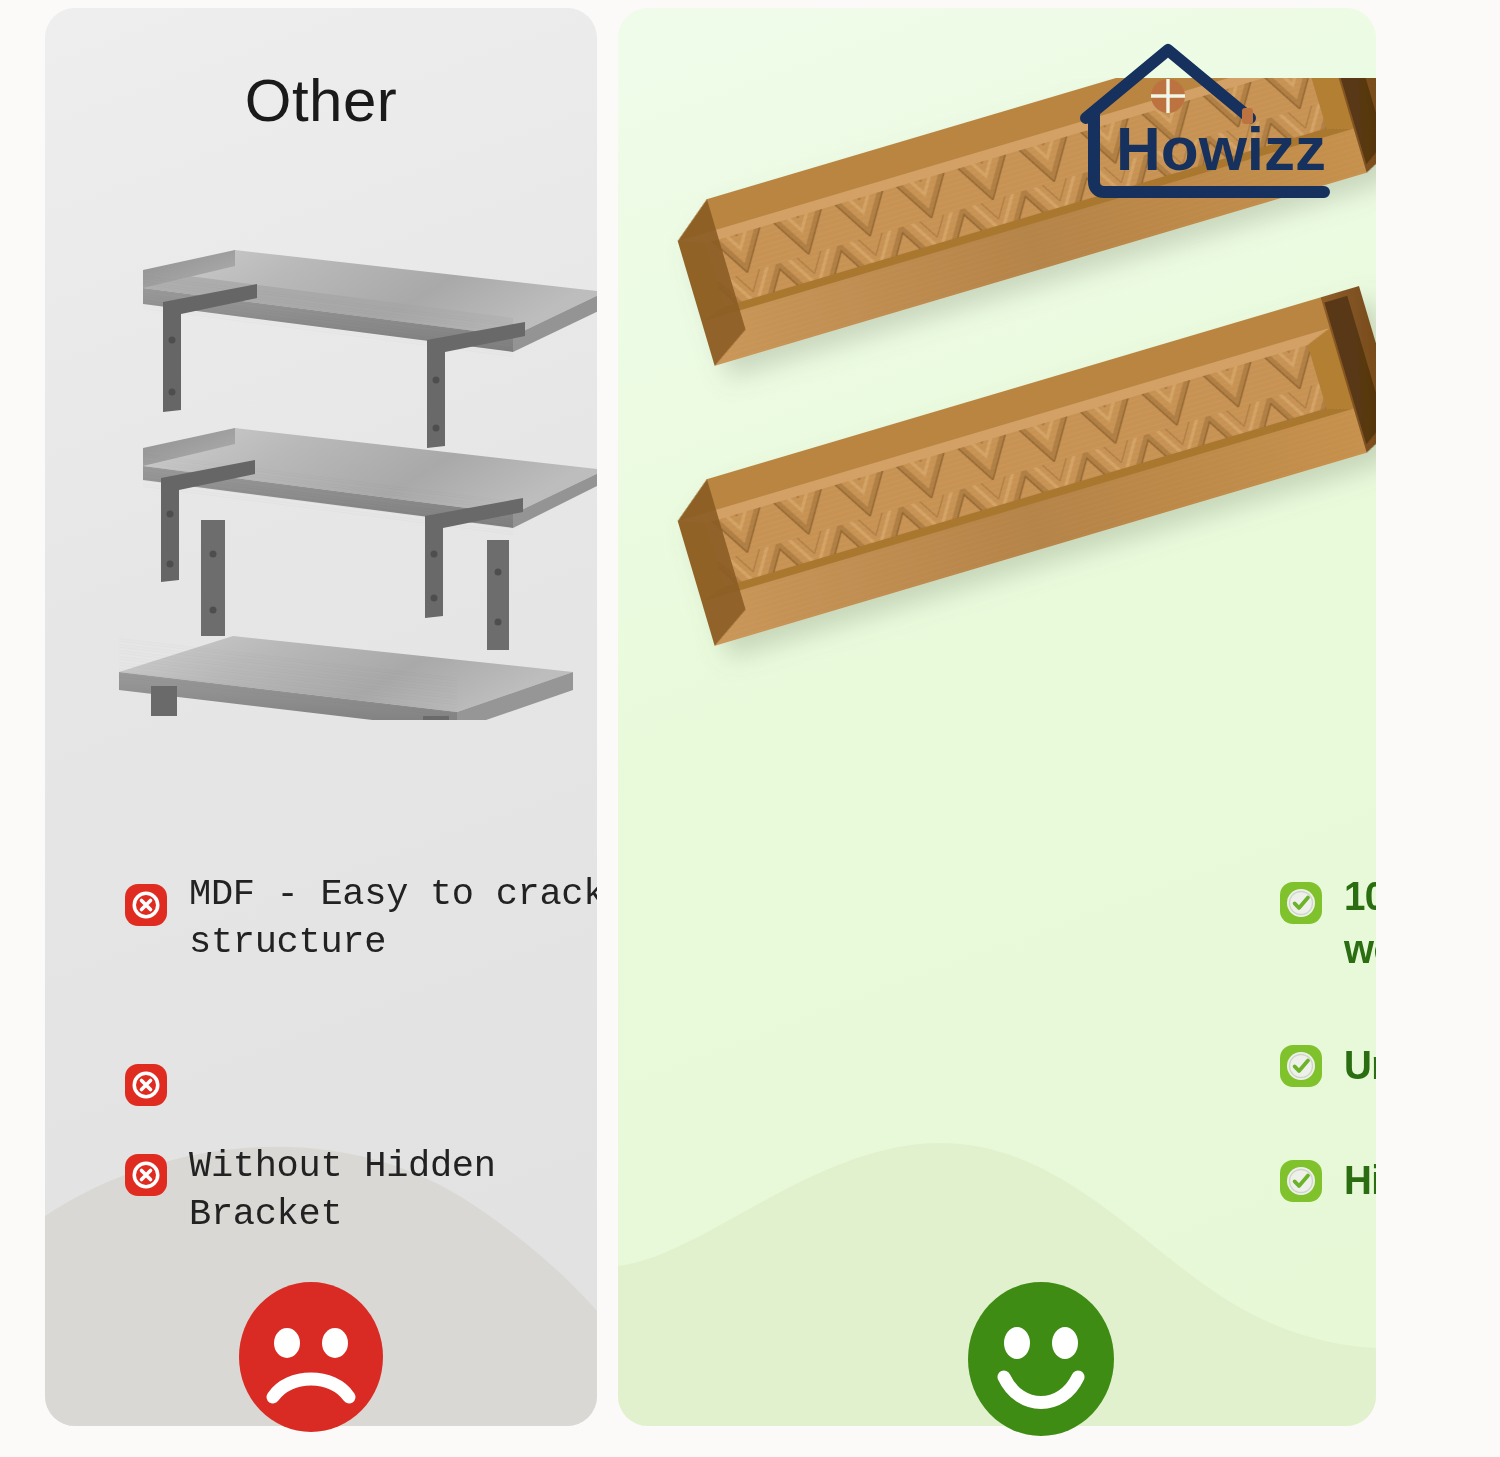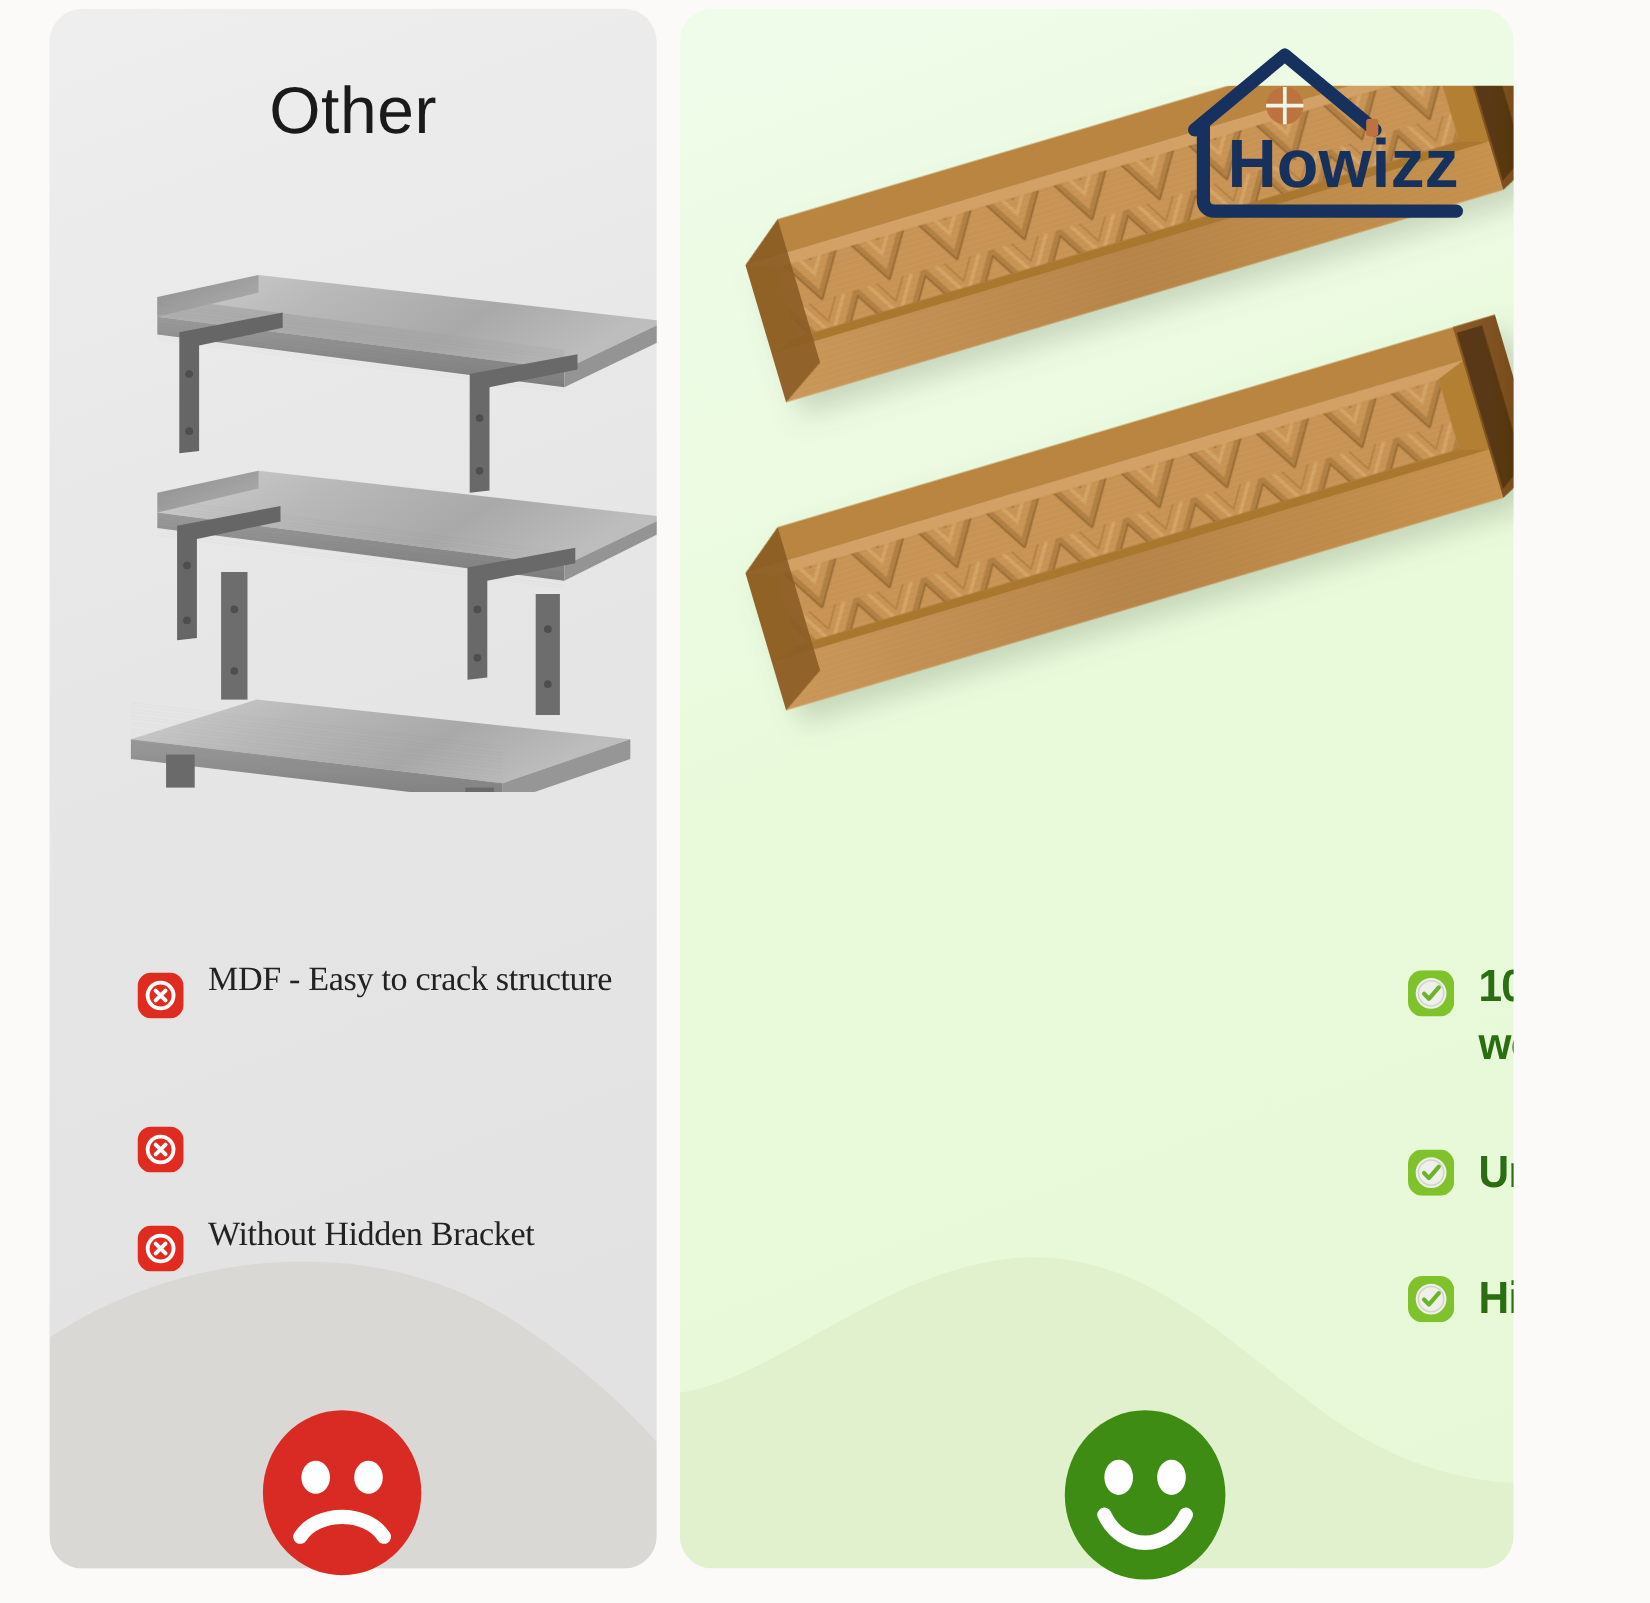--- a/index.html
+++ b/index.html
@@ -47,22 +47,22 @@
 
   .ico{flex:0 0 auto;margin-right:22px;}
   .ico-x{width:42px;height:42px;margin-top:22px;}
   .ico-ck{width:42px;height:42px;margin-top:6px;}
   .feat-left .row-1 .ico-x{margin-top:14px;}
   .feat-left .row-2 .ico-x{margin-top:62px;}
   .feat-left .row-3 .ico-x{margin-top:12px;}
   .feat-right .row-1 .ico-ck{margin-top:12px;}
 
   .feat-text-gray{
-    font-size:31px;line-height:1.30;color:#222;font-weight:400;
-    font-family:Liberation Serif, serif;letter-spacing:-0.3px;
+    font-size:37px;line-height:1.30;color:#222;font-weight:400;
+    font-family:Liberation Mono, monospace;letter-spacing:-0.3px;
   }
   .feat-text-green{
     font-size:41px;line-height:1.30;color:#2b6d11;font-weight:700;
     font-family:"Liberation Sans",sans-serif;letter-spacing:-0.6px;
     transform:scaleX(.94);transform-origin:left center;
   }
   .feat-right .feat-row{margin-bottom:62px;}
   .feat-right .feat-row:last-child{margin-bottom:0;}
 
   

